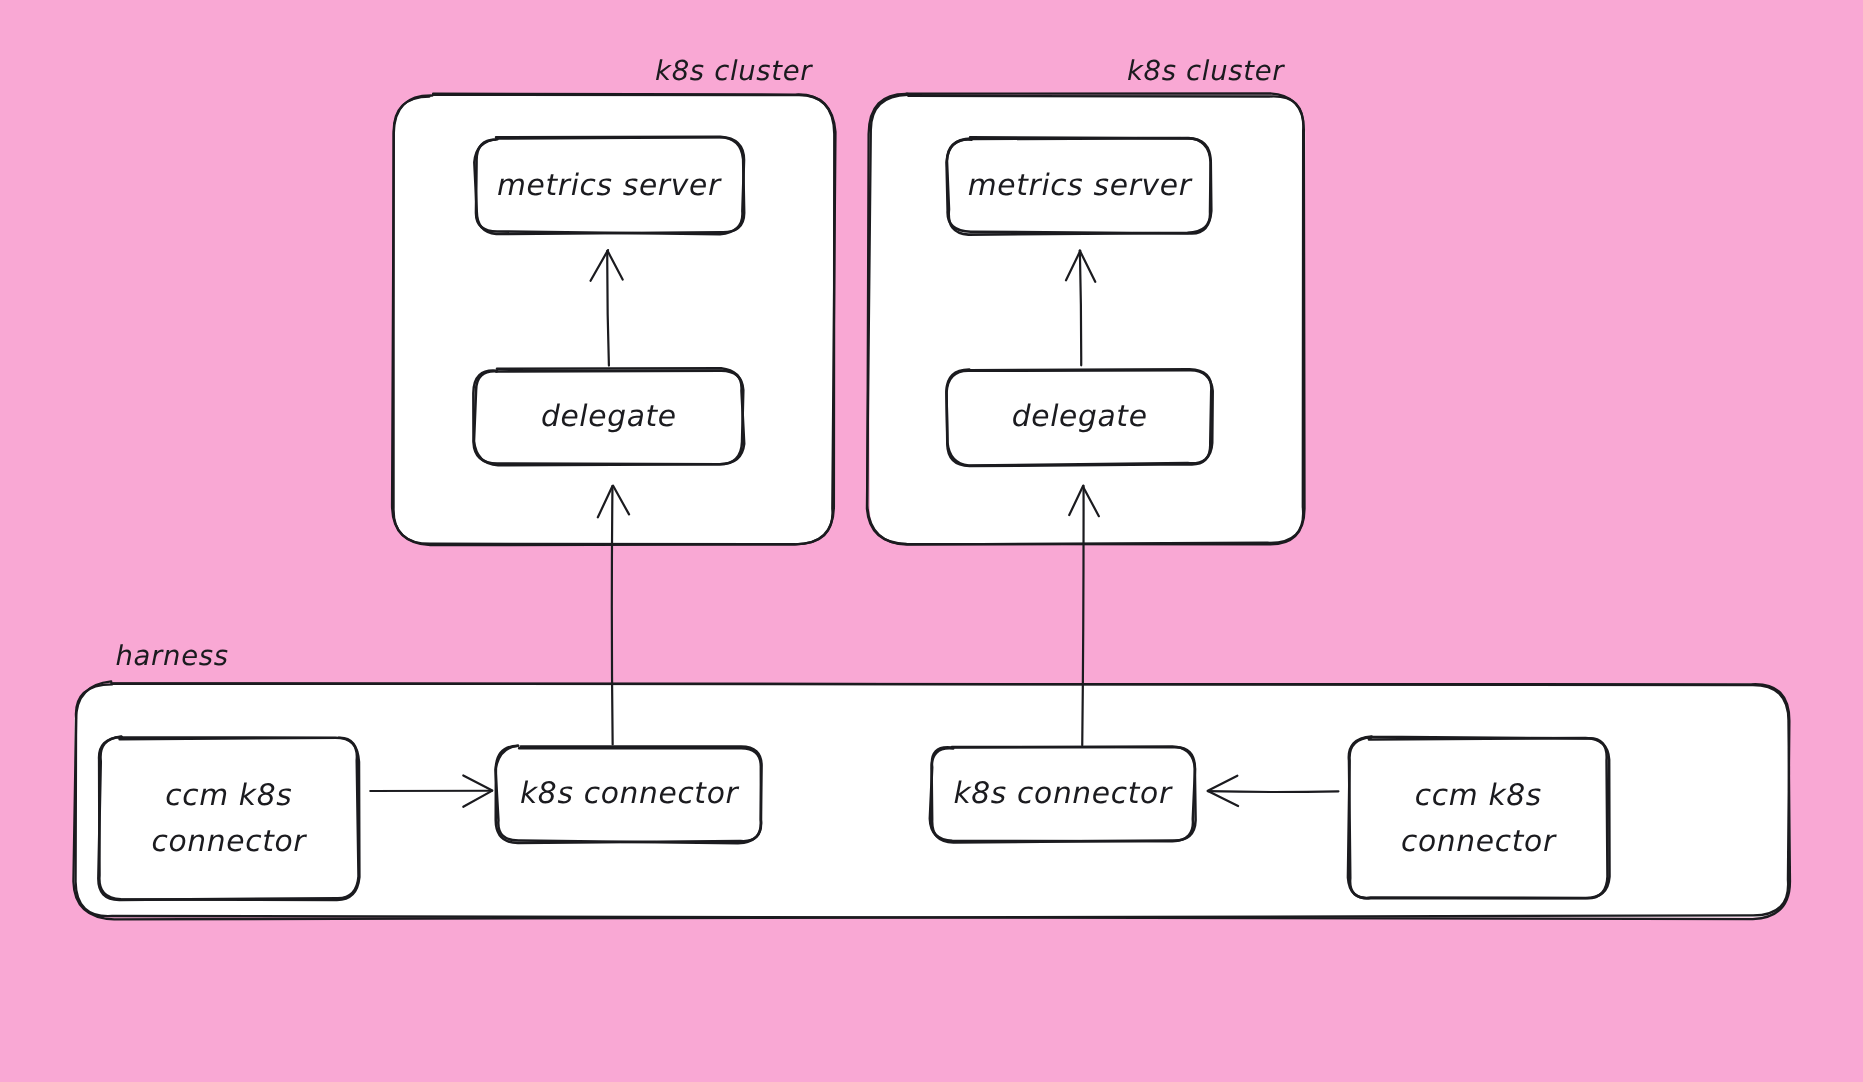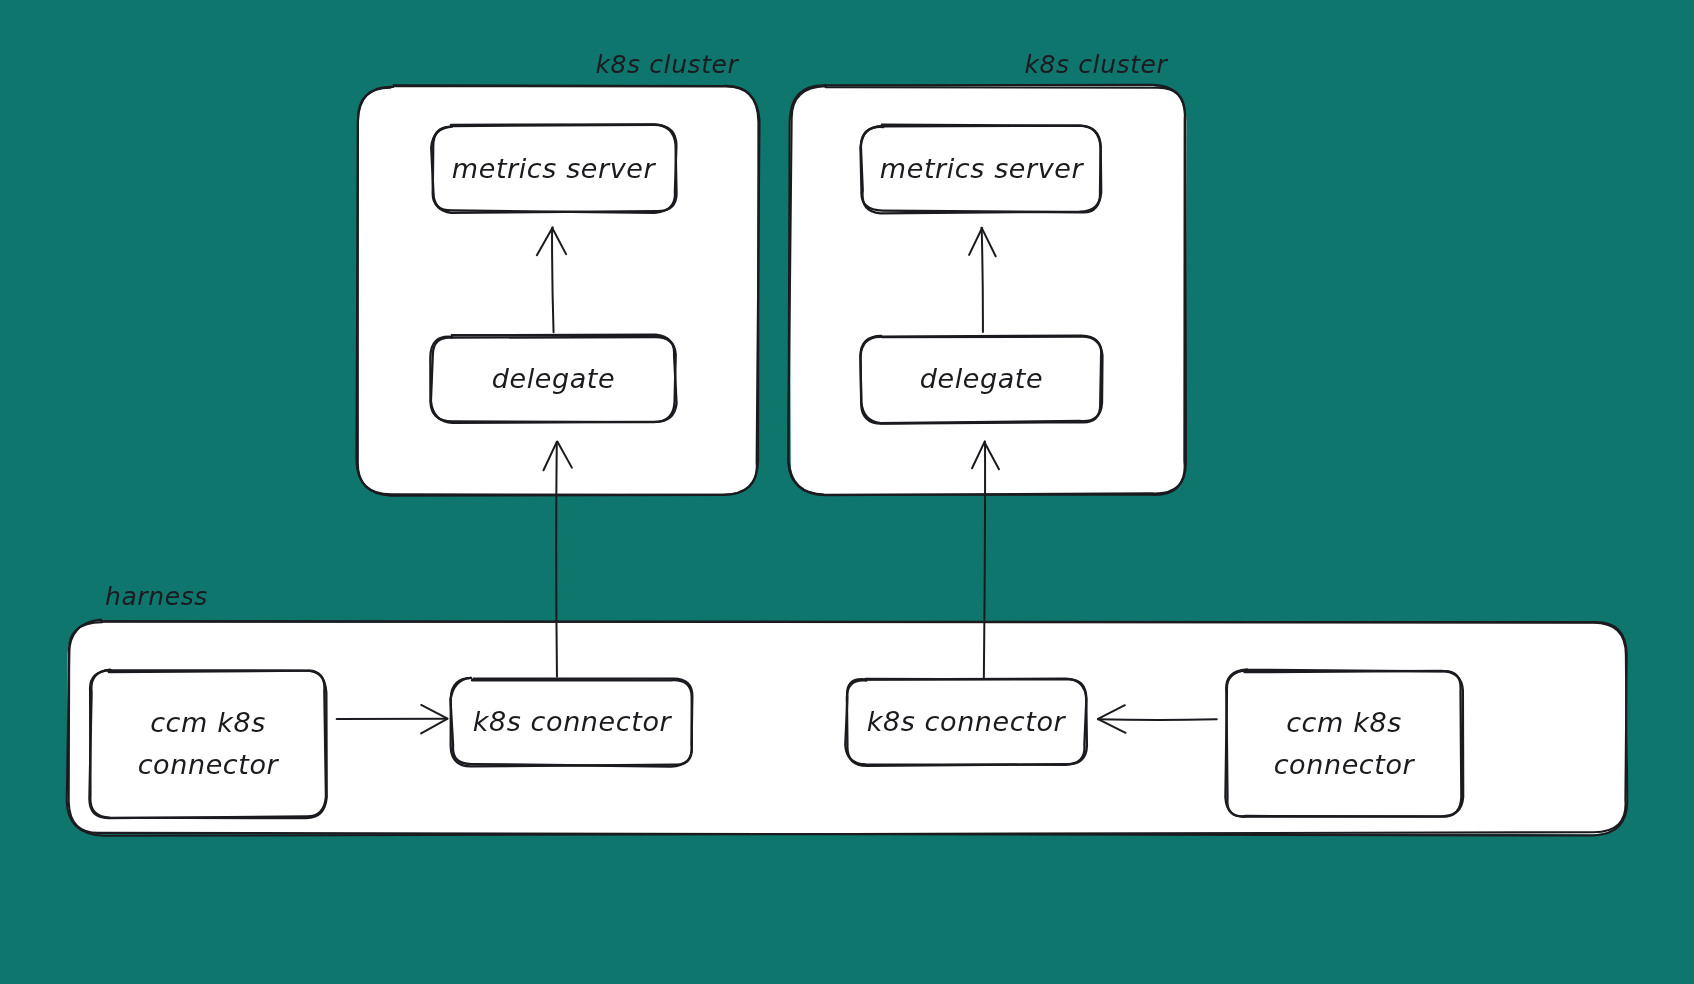--- a/index.html
+++ b/index.html
@@ -7,21 +7,21 @@
     padding: 0;
     background: #ffffff;
   }
   body {
     font-family: "DejaVu Sans", sans-serif;
   }
   #canvas-wrap {
     position: relative;
     width: 1694px;
     height: 984px;
-    background: #0f766e;
+    background: #f9a8d4;
     overflow: hidden;
   }
   svg#diagram {
     position: absolute;
     left: 0;
     top: 0;
     width: 1694px;
     height: 984px;
   }
   .sketch-stroke {

